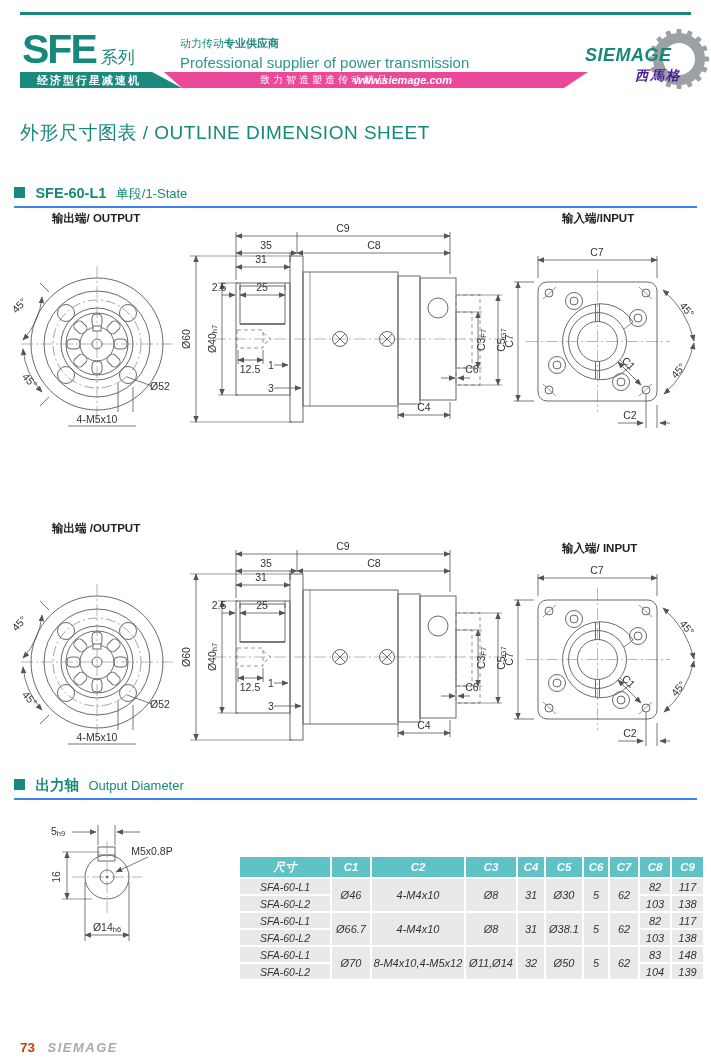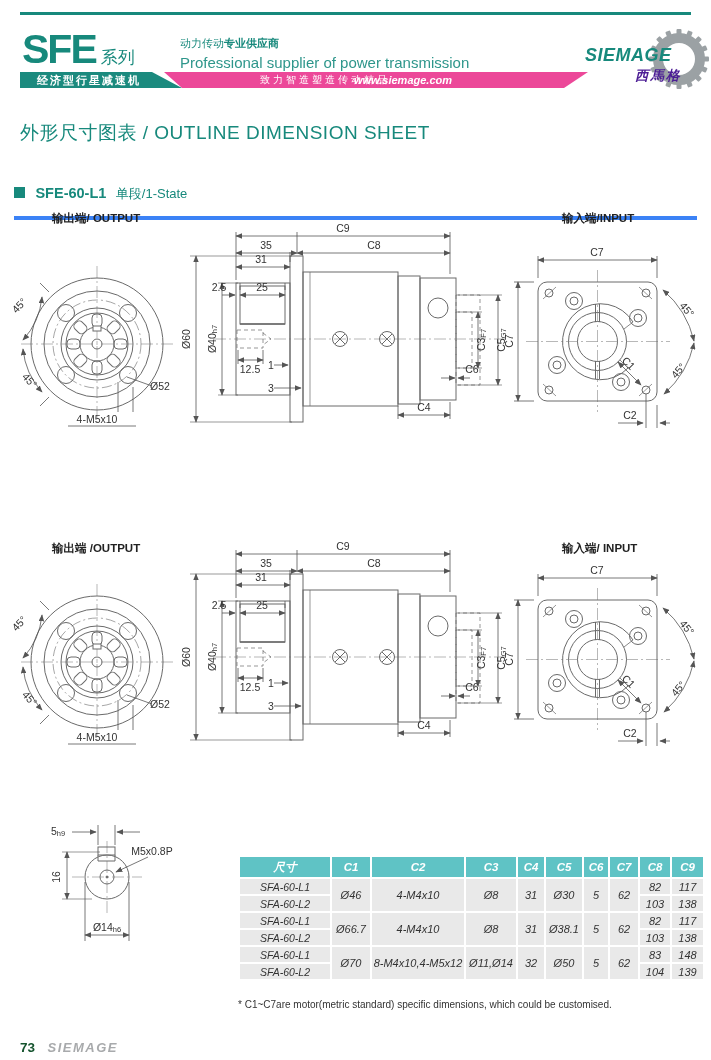--- a/index.html
+++ b/index.html
@@ -28,21 +28,21 @@
   .banner-site { position:absolute; left:204px; top:0; font-size:11px; font-weight:bold; font-style:italic; }
   .logo { left:585px; top:28px; width:126px; height:60px; }
   .logo-gear { position:absolute; left:62px; top:0; }
   .logo-word { position:absolute; left:0px; top:17px; font-size:18px; font-weight:bold;
     font-style:italic; color:#17897C; letter-spacing:0.5px; }
   .logo-cn { position:absolute; left:50px; top:39px; font-size:13.5px; font-weight:bold;
     font-style:italic; color:#4c1d95; letter-spacing:2px; }
 
   
   .page-title { left:20px; top:120px; font-size:19px; font-weight:normal; color:#17897C; letter-spacing:0.5px; }
-  .sec-head { left:14px; width:683px; border-bottom:4px solid #3b82f6; padding-bottom:13px; white-space:nowrap; }
+  .sec-head { left:14px; width:683px; border-bottom:2px solid #3b82f6; padding-bottom:3px; white-space:nowrap; }
   .sec-sq { display:inline-block; width:11px; height:11px; background:#17897C; margin-right:6px; }
   .sec-model { font-size:14.5px; font-weight:bold; color:#17897C; }
   .sec-stage { font-size:13px; color:#17897C; margin-left:5px; }
   .io-label { font-size:11.5px; font-weight:bold; color:#222; white-space:nowrap; }
 
   
   svg { display:block; }
   svg text { font-family:"Liberation Sans", sans-serif; font-size:10.5px; fill:#333;
              stroke:none; text-anchor:middle; }
   svg .sub { font-size:7.5px; }
@@ -50,21 +50,21 @@
   
   .dim-table { left:238px; top:855px; border-collapse:separate; border-spacing:2px;font-style:italic; }
   .dim-table th { background:#5FC3C5; color:#fff; font-size:11.5px; font-weight:bold;
     height:20px; text-align:center; }
   .dim-table td { background:#E9E9E9; color:#333; font-size:11px; height:15px; text-align:center; }
   .dim-table td.model { font-size:10.5px; }
   .footnote { left:238px; font-size:10px; color:#333; white-space:nowrap; }
 
   
   .footer { left:20px; top:1038px; white-space:nowrap; }
-  .page-num { font-size:13.5px; font-weight:bold; color:#14532d; }
+  .page-num { font-size:13.5px; font-weight:bold; color:#c2410c; }
   .footer-brand { font-size:13px; font-weight:bold; font-style:italic; color:#A8AAAC;
     letter-spacing:1.5px; margin-left:8px; }
 </style>
 </head>
 <body>
 
 <div id="page">
 
   <svg width="0" height="0" class="abs" style="left:0;top:0" aria-hidden="true">
     <defs>
@@ -319,26 +319,31 @@
     <span class="sec-sq"></span>
     <span class="sec-model">SFE-60-L1</span>
     <span class="sec-stage">单段/1-State</span>
   </div>
   <div class="abs io-label" style="left:52px; top:211px">输出端/ OUTPUT</div>
   <div class="abs io-label" style="left:562px; top:211px">输入端/INPUT</div>
   <svg class="abs" style="left:0; top:200px" width="711" height="250" viewBox="0 0 711 250">
     <use href="#gbx"></use>
   </svg>
 
-  <div class="abs io-label" style="left:52px; top:541px">输出端 /OUTPUT</div>
+  <div class="abs io-label" style="left:52px; top:521px">输出端 /OUTPUT</div>
   <div class="abs io-label" style="left:562px; top:541px">输入端/ INPUT</div>
   <svg class="abs" style="left:0; top:518px" width="711" height="250" viewBox="0 0 711 250">
     <use href="#gbx"></use>
   </svg>
 
+  <div class="abs sec-head" style="top:776px">
+    <span class="sec-sq"></span>
+    <span class="sec-model">出力轴</span>
+    <span class="sec-stage">Output Diameter</span>
+  </div>
 
   <svg class="abs" style="left:10px; top:805px" width="230" height="145" viewBox="0 0 230 145">
     <g stroke="#6a6a6a" fill="none" stroke-width="1">
       <line x1="62" y1="72" x2="132" y2="72" stroke="#999" stroke-width="0.7" stroke-dasharray="12 3 2 3"></line>
       <line x1="97" y1="36" x2="97" y2="108" stroke="#999" stroke-width="0.7" stroke-dasharray="12 3 2 3"></line>
       <circle cx="97" cy="72" r="22"></circle>
       <rect x="88" y="42" width="17" height="8"></rect>
       <line x1="88" y1="50" x2="88" y2="56"></line>
       <line x1="105" y1="50" x2="105" y2="56"></line>
       <line x1="88" y1="56" x2="105" y2="56"></line>
@@ -445,20 +450,19 @@
         <td>148</td>
       </tr>
       <tr>
         <td class="model">SFA-60-L2</td>
         <td>104</td>
         <td>139</td>
       </tr>
     </tbody>
   </table>
 
-  <div class="abs footnote" style="top:999px">* C1~C7are motor(metric standard)  specific dimensions, which could be customised.</div>
 
   <div class="abs footer">
     <span class="page-num">73</span>
     <span class="footer-brand">SIEMAGE</span>
   </div>
 
 </div>
 
 </body></html>

